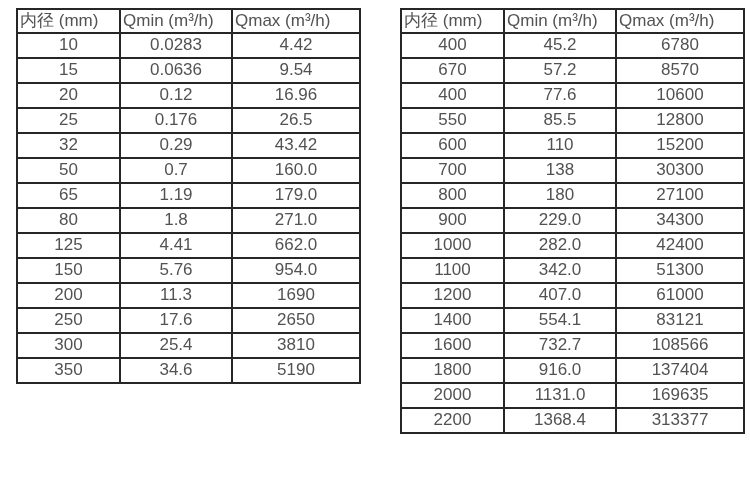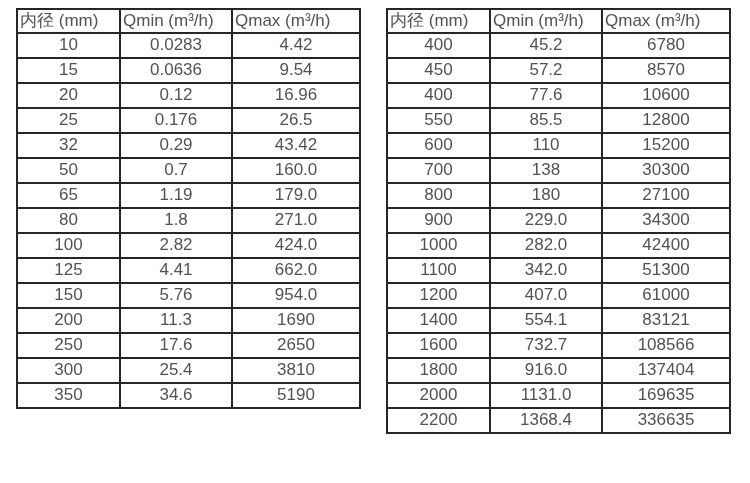--- a/index.html
+++ b/index.html
@@ -14,21 +14,21 @@
     width: 750px;
     height: 483px;
     background: #ffffff;
     overflow: hidden;
   }
   .tables-wrap {
     position: absolute;
     top: 8px;
     left: 16px;
     display: flex;
-    gap: 25px;
+    gap: 39px;
     align-items: flex-start;
   }
   table.flow-table {
     border-collapse: collapse;
     table-layout: fixed;
     width: 343px;
     background: #ffffff;
   }
   table.flow-table th,
   table.flow-table td {
@@ -108,25 +108,20 @@
             <td>65</td>
             <td>1.19</td>
             <td>179.0</td>
           </tr>
           <tr>
             <td>80</td>
             <td>1.8</td>
             <td>271.0</td>
           </tr>
           <tr>
-            <td>100</td>
-            <td>2.82</td>
-            <td>424.0</td>
-          </tr>
-          <tr>
             <td>125</td>
             <td>4.41</td>
             <td>662.0</td>
           </tr>
           <tr>
             <td>150</td>
             <td>5.76</td>
             <td>954.0</td>
           </tr>
           <tr>
@@ -165,21 +160,21 @@
             <th>Qmax (m³/h)</th>
           </tr>
       </thead>
       <tbody>
           <tr>
             <td>400</td>
             <td>45.2</td>
             <td>6780</td>
           </tr>
           <tr>
-            <td>450</td>
+            <td>670</td>
             <td>57.2</td>
             <td>8570</td>
           </tr>
           <tr>
             <td>400</td>
             <td>77.6</td>
             <td>10600</td>
           </tr>
           <tr>
             <td>550</td>
@@ -237,19 +232,19 @@
             <td>137404</td>
           </tr>
           <tr>
             <td>2000</td>
             <td>1131.0</td>
             <td>169635</td>
           </tr>
           <tr>
             <td>2200</td>
             <td>1368.4</td>
-            <td>336635</td>
+            <td>313377</td>
           </tr>
         </tbody>
     </table>
 
   </div>
 </div>
 
 </body></html>

